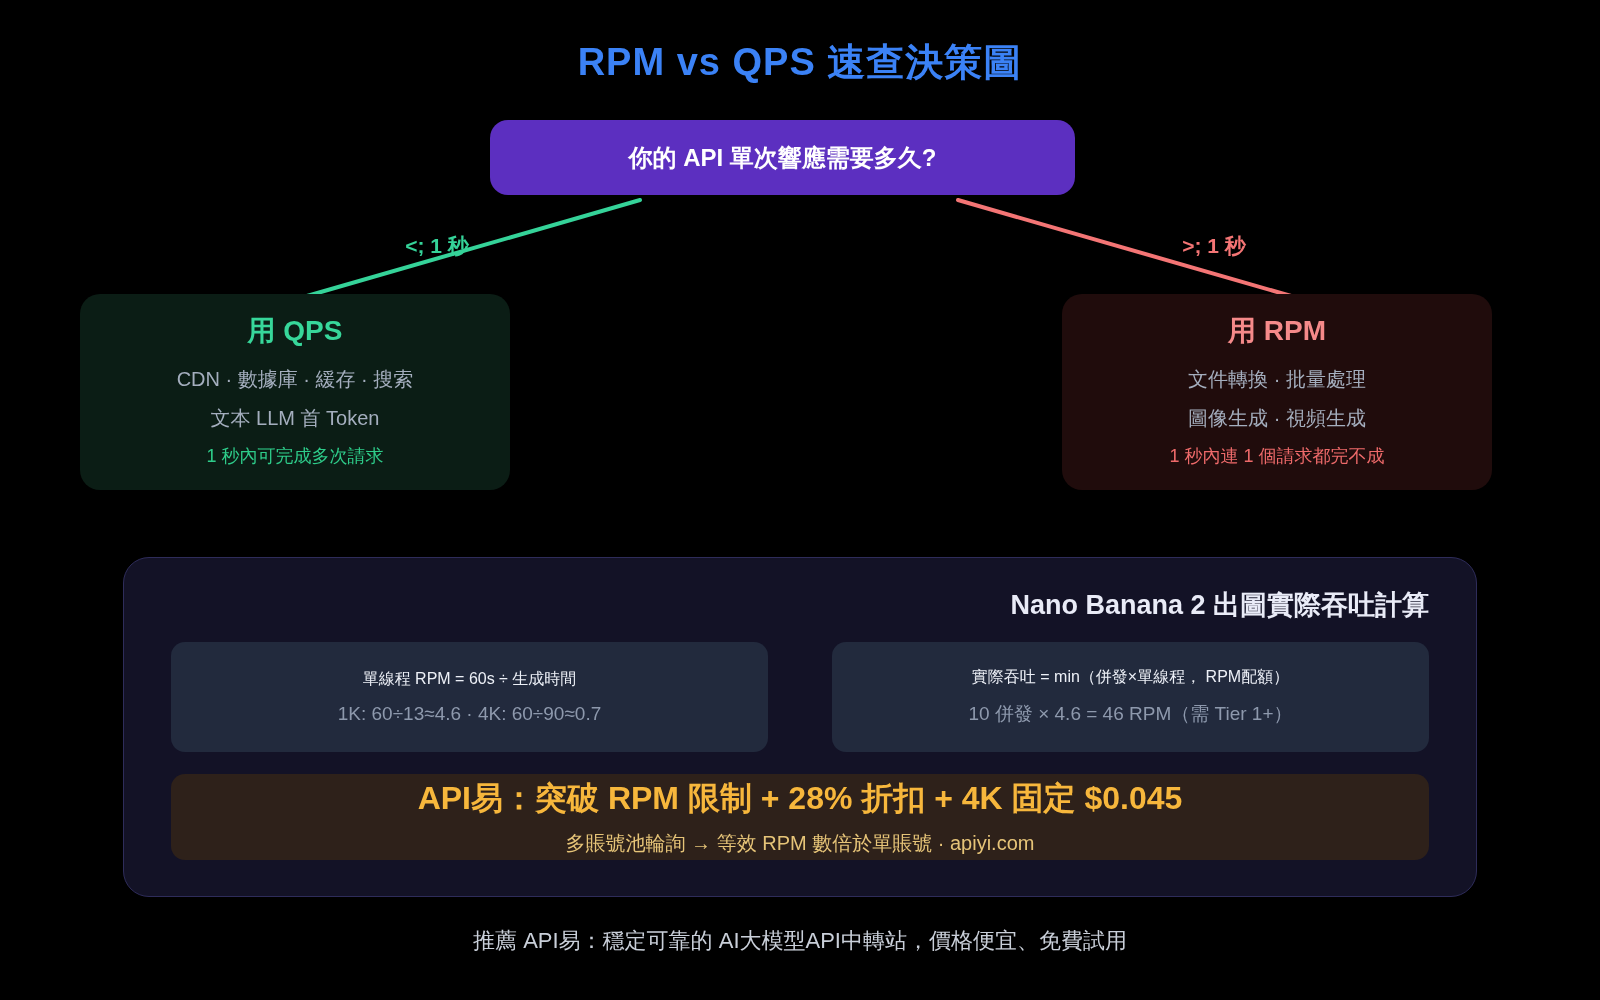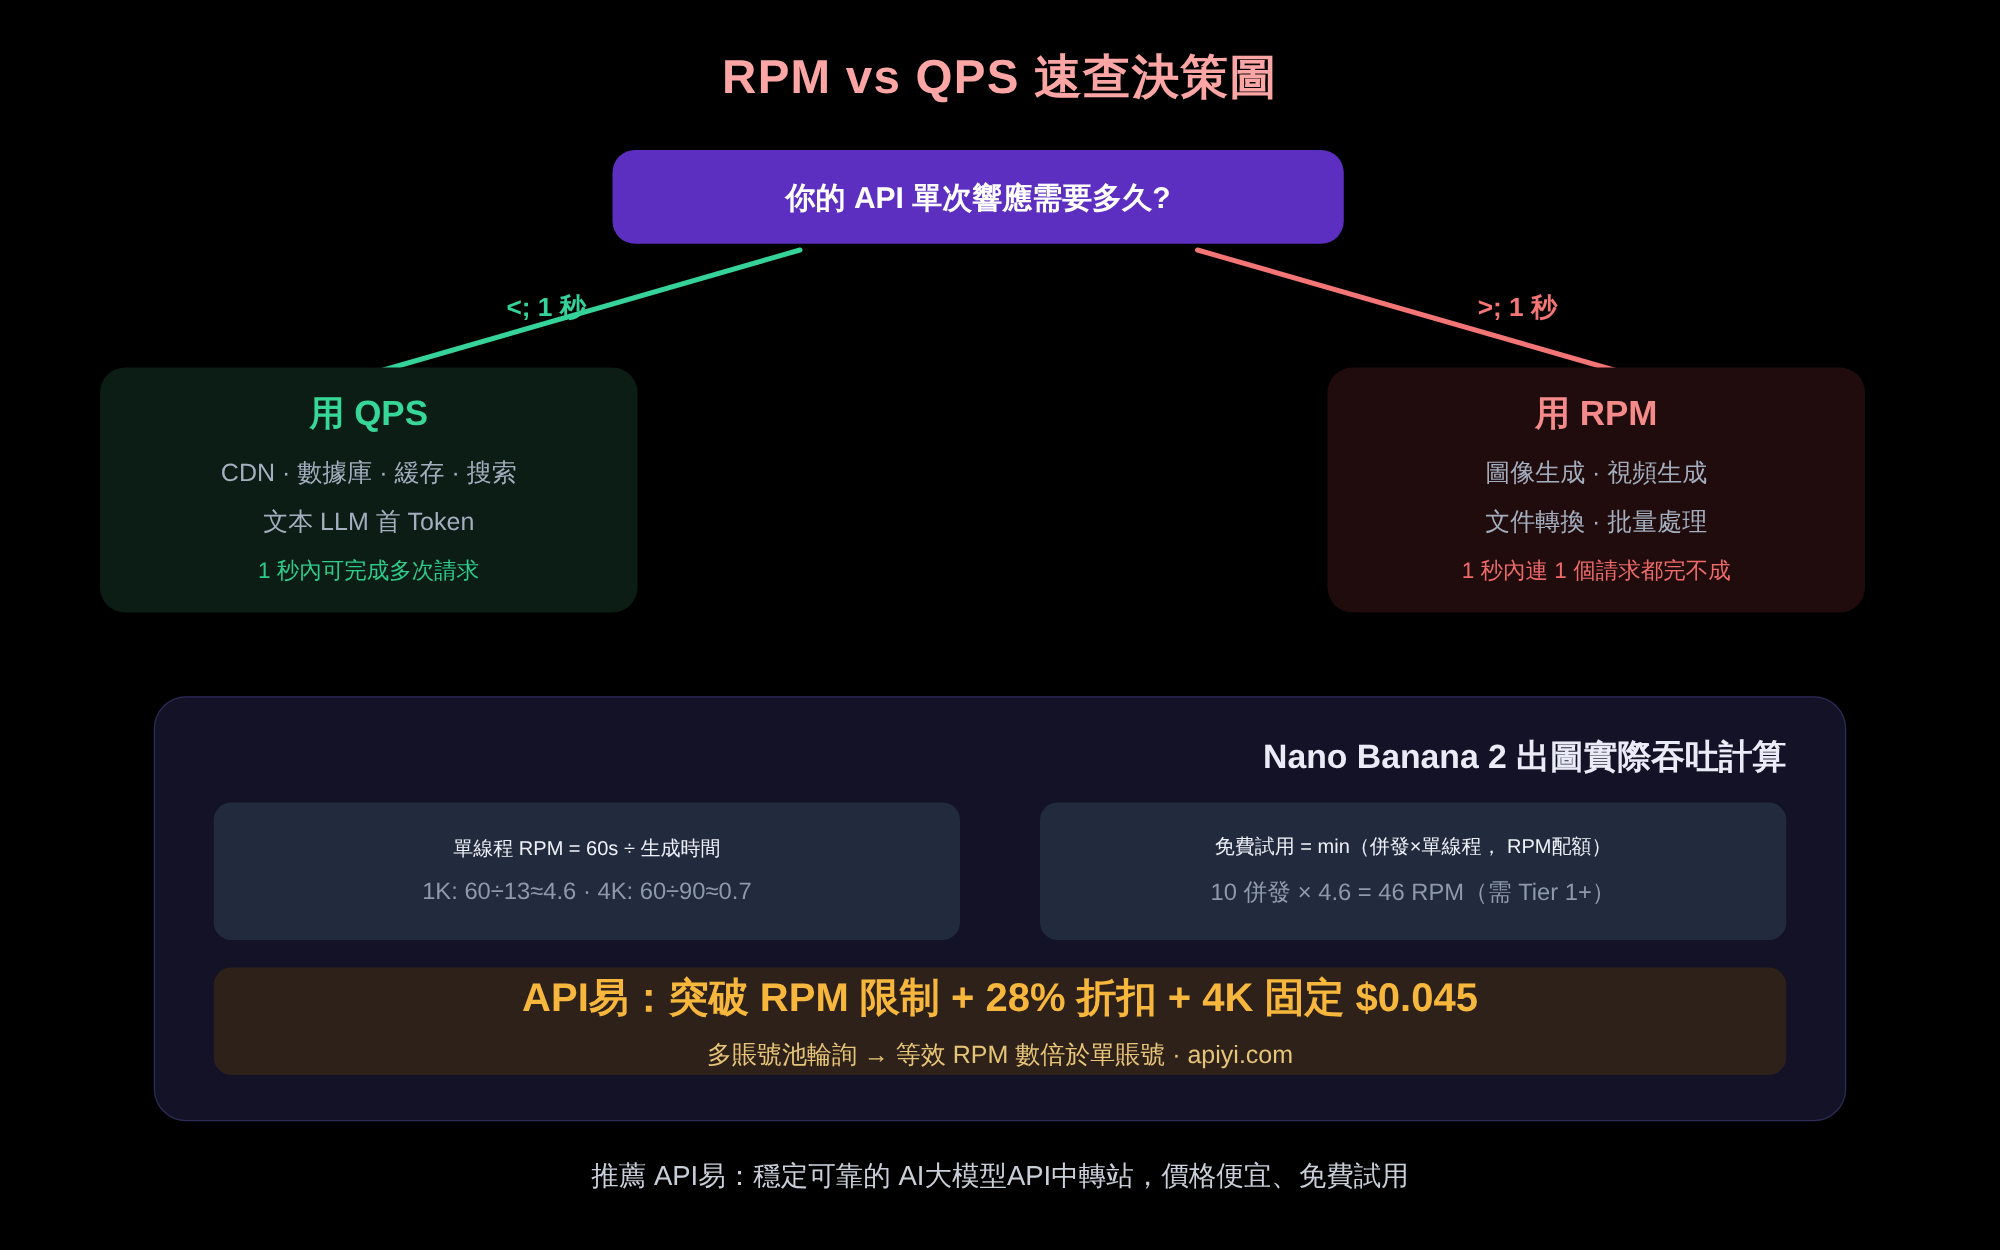--- a/index.html
+++ b/index.html
@@ -2,21 +2,21 @@
 <html><head>
 <meta charset="utf-8">
 <style>
   html,body{margin:0;padding:0;background:#000;}
   .stage{
     position:relative;width:1600px;height:1000px;background:#000;overflow:hidden;
     font-family:"Liberation Sans","DejaVu Sans",sans-serif;
   }
   .page-title{
     position:absolute;top:40px;left:0;width:1600px;text-align:center;
-    font-size:38px;line-height:44px;font-weight:700;color:#fca5a5;letter-spacing:1px;
+    font-size:38px;line-height:44px;font-weight:700;color:#3b82f6;letter-spacing:1px;
   }
   .root-node{
     position:absolute;left:490px;top:120px;width:585px;height:75px;
     background:#5c2fc0;border-radius:18px;
     display:flex;align-items:center;justify-content:center;
     font-size:24px;font-weight:700;color:#ffffff;
   }
   svg.connectors{position:absolute;left:0;top:0;}
   .branch-label{
     position:absolute;top:232px;width:220px;text-align:center;
@@ -88,34 +88,34 @@
 
   <div class="side-box qps">
     <div class="side-title qps">用 QPS</div>
     <div class="side-line">CDN · 數據庫 · 緩存 · 搜索</div>
     <div class="side-line">文本 LLM 首 Token</div>
     <div class="side-note qps">1 秒內可完成多次請求</div>
   </div>
 
   <div class="side-box rpm">
     <div class="side-title rpm">用 RPM</div>
+    <div class="side-line">文件轉換 · 批量處理</div>
     <div class="side-line">圖像生成 · 視頻生成</div>
-    <div class="side-line">文件轉換 · 批量處理</div>
     <div class="side-note rpm">1 秒內連 1 個請求都完不成</div>
   </div>
 
   <div class="panel">
     <div class="panel-title">Nano Banana 2 出圖實際吞吐計算</div>
     <div class="panel-row">
       <div class="calc-card">
         <div class="calc-formula">單線程 RPM = 60s ÷ 生成時間</div>
         <div class="calc-example">1K: 60÷13≈4.6 · 4K: 60÷90≈0.7</div>
       </div>
       <div class="calc-card">
-        <div class="calc-formula">免費試用 = min（併發×單線程， RPM配額）</div>
+        <div class="calc-formula">實際吞吐 = min（併發×單線程， RPM配額）</div>
         <div class="calc-example">10 併發 × 4.6 = 46 RPM（需 Tier 1+）</div>
       </div>
     </div>
     <div class="promo">
       <div class="promo-headline">API易：突破 RPM 限制 + 28% 折扣 + 4K 固定 $0.045</div>
       <div class="promo-subline">多賬號池輪詢 → 等效 RPM 數倍於單賬號 · apiyi.com</div>
     </div>
   </div>
 
   <div class="footer-note">推薦 API易：穩定可靠的 AI大模型API中轉站，價格便宜、免費試用</div>

